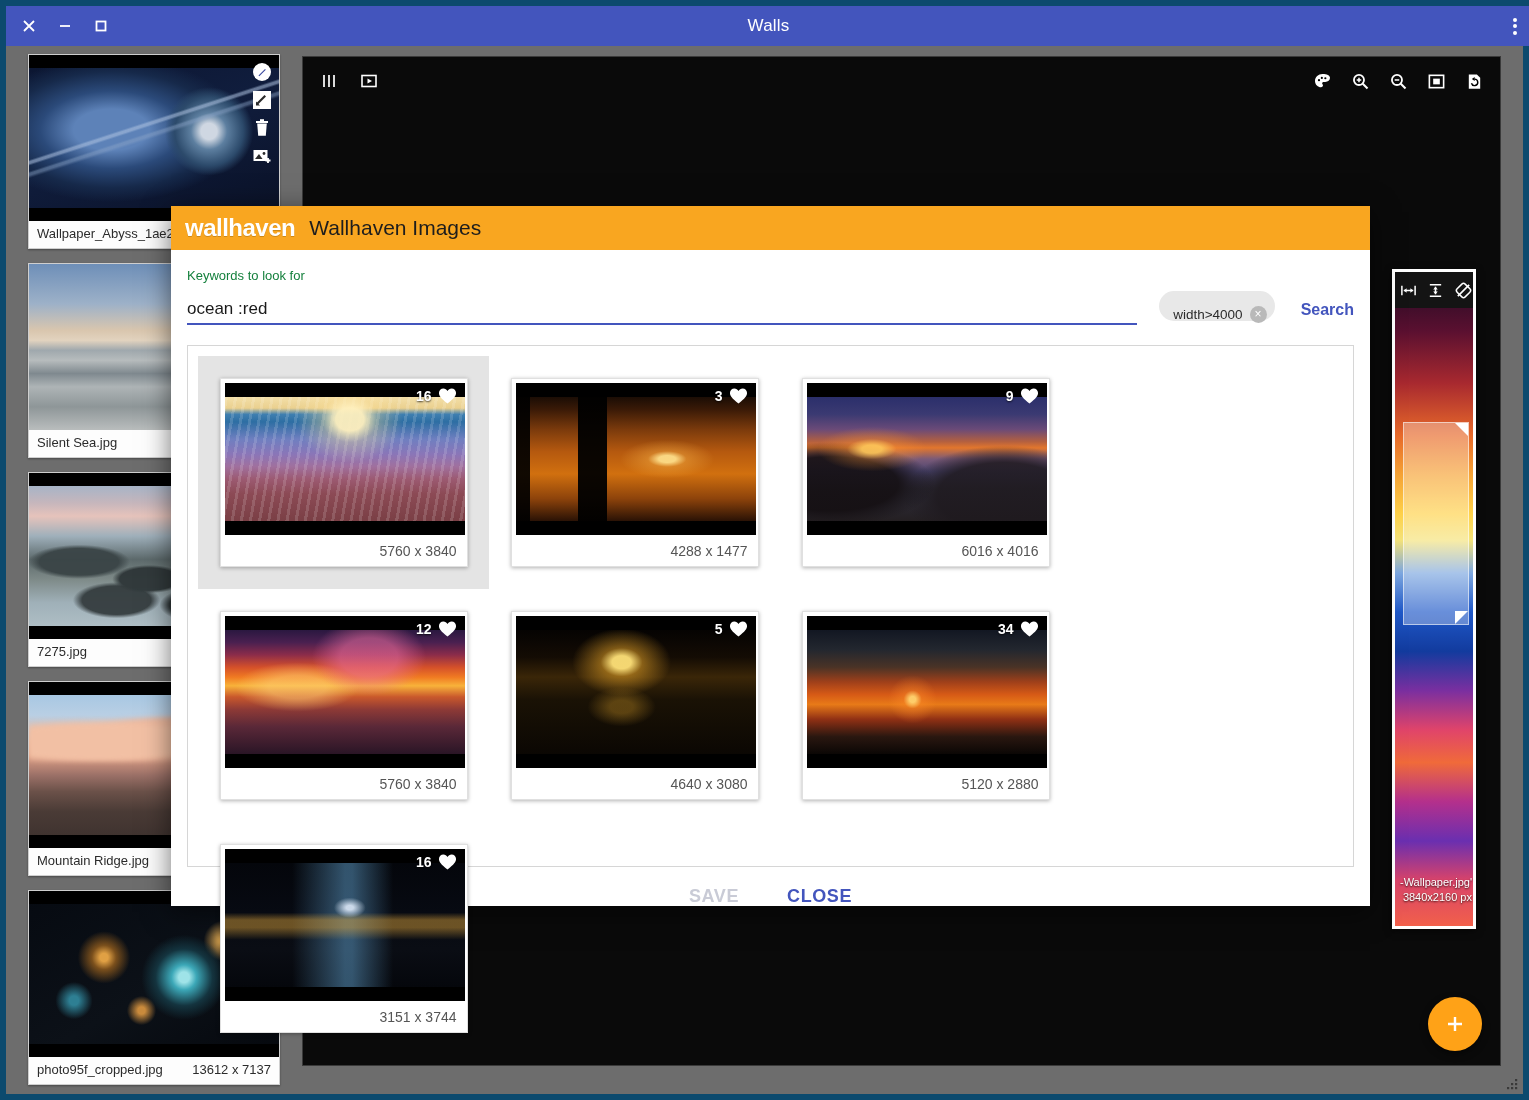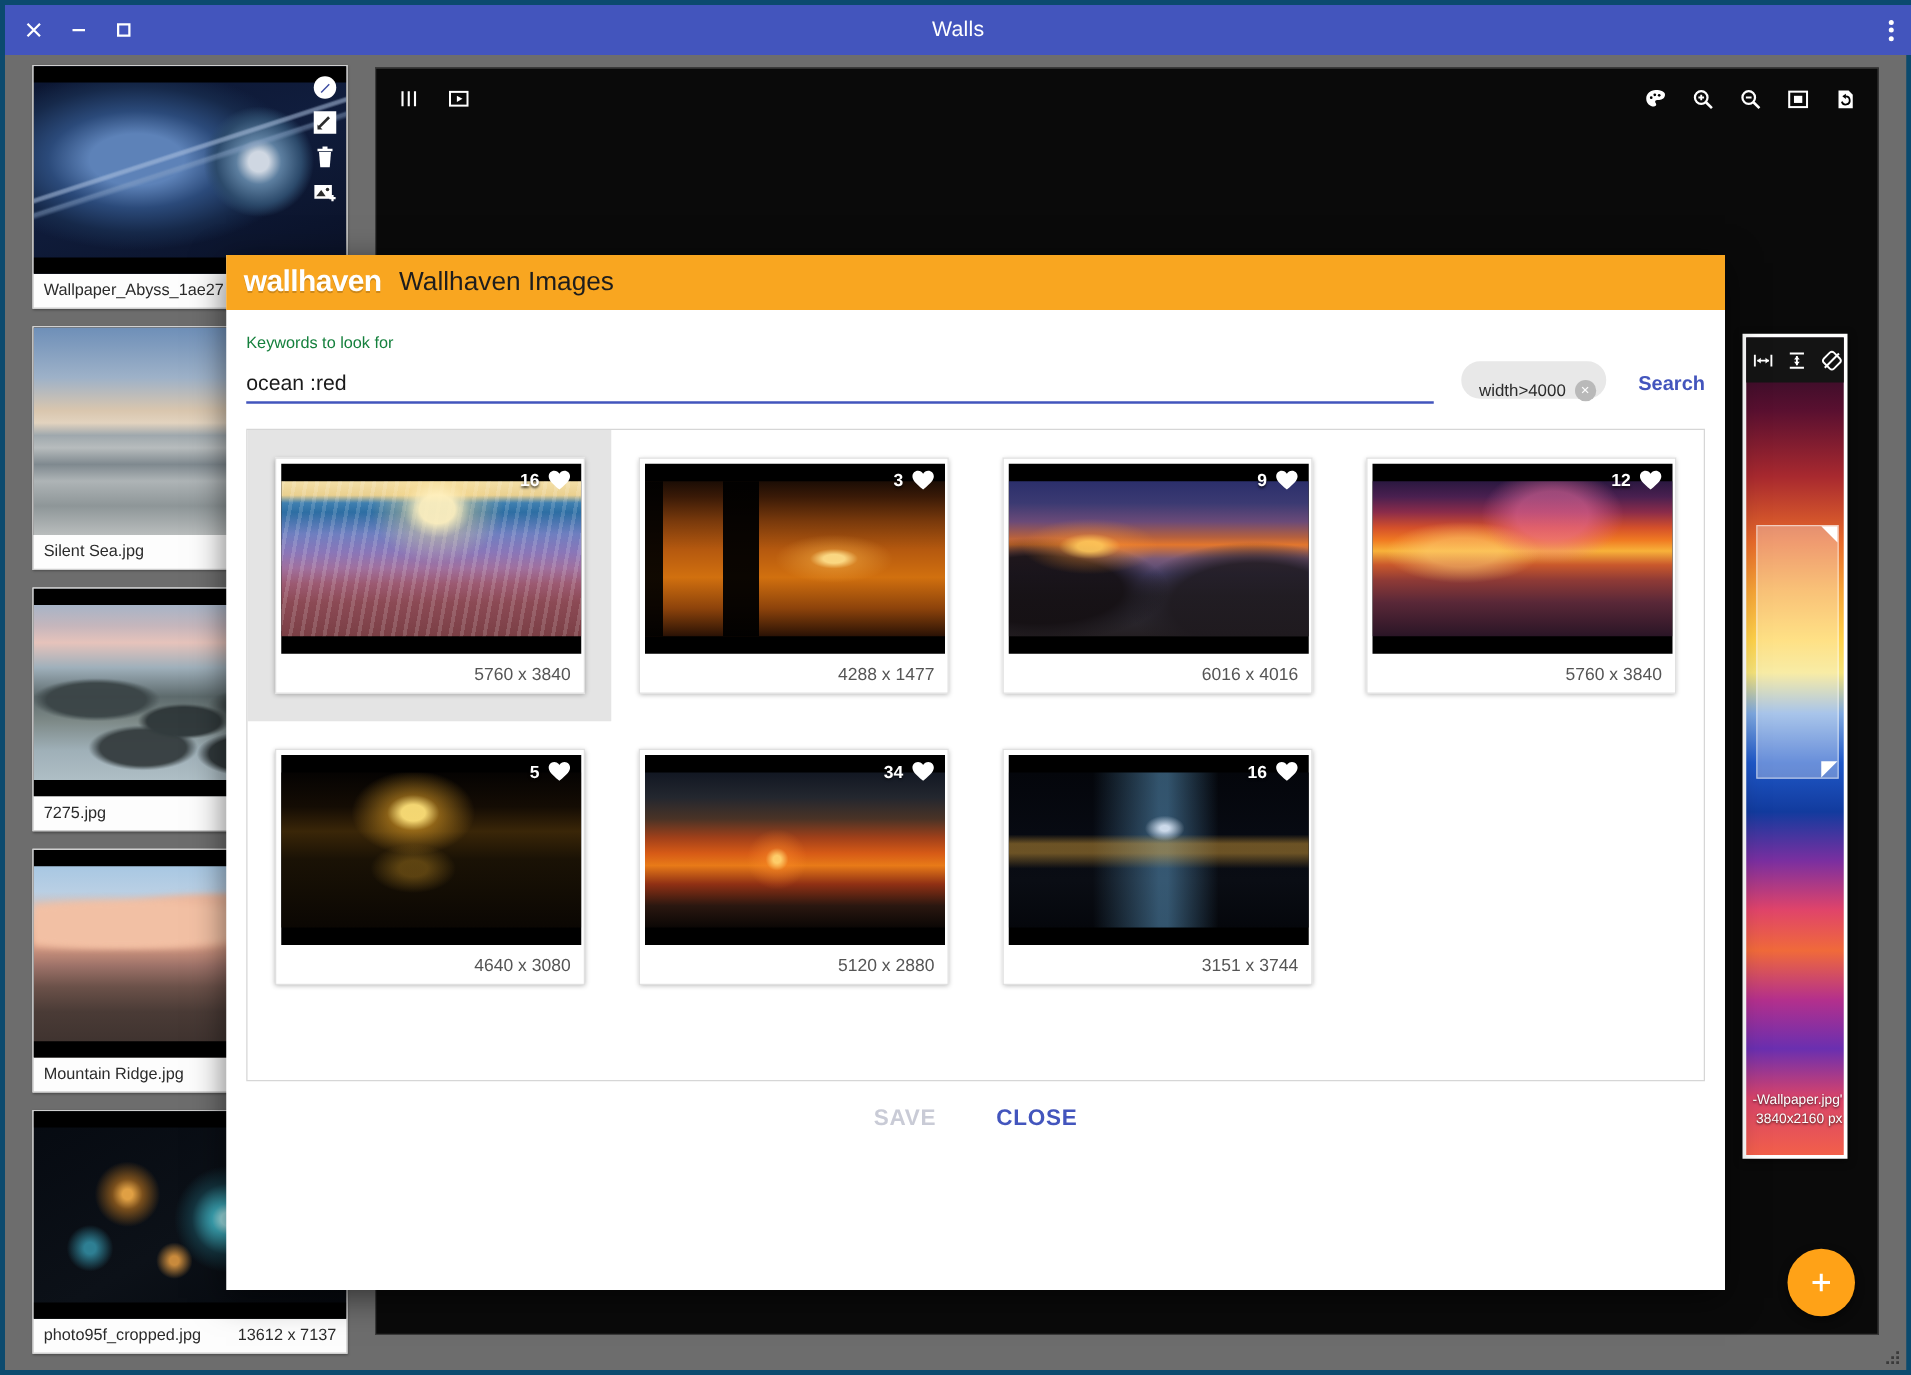--- a/index.html
+++ b/index.html
@@ -5,21 +5,21 @@
   * { box-sizing: border-box; margin:0; padding:0; }
   html,body { width:1529px; height:1100px; overflow:hidden; }
   body {
     font-family: "Liberation Sans", sans-serif;
     background:#6d6d6d;
     -webkit-font-smoothing: antialiased;
   }
   .app {
     position:relative; width:1529px; height:1100px;
     background:#6d6d6d;
-    border:4px solid #0c4a6e;
+    border:6px solid #0c4a6e;
   }
 
   
   .titlebar {
     position:absolute; left:0; top:0; width:1525px; height:40px;
     background:#4355bd; color:#fff; display:flex; align-items:center;
   }
   .tb-btns { display:flex; align-items:center; gap:14px; padding-left:12px; }
   .tb-btn { width:22px; height:22px; display:flex; align-items:center; justify-content:center; cursor:pointer; }
   .tb-btn svg { display:block; }
@@ -162,21 +162,21 @@
 
   .fab {
     position:absolute; right:18px; bottom:14px; width:54px; height:54px;
     border-radius:50%; background:#ffa217; box-shadow:0 3px 7px rgba(0,0,0,.5);
     display:flex; align-items:center; justify-content:center; cursor:pointer; z-index:9;
   }
   .resize-grip { position:absolute; right:4px; bottom:3px; width:14px; height:14px; z-index:10; }
 
   
   .overlay-dialog {
-    position:absolute; left:177px; top:200px; width:1199px; height:828px;
+    position:absolute; left:165px; top:200px; width:1199px; height:700px;
     background:#fff; box-shadow:0 6px 26px rgba(0,0,0,.55); z-index:50;
   }
   .dlg-head {
     height:44px; background:#f9a620; display:flex; align-items:center; padding:0 14px; gap:14px;
   }
   .wh-logo {
     font-size:24px; font-weight:bold; color:#fff; letter-spacing:-.5px;
     text-shadow:0 1px 0 rgba(0,0,0,.18);
   }
   .dlg-title { font-size:21px; color:#1d1d1d; }
@@ -197,21 +197,21 @@
   .chip-x {
     width:17px; height:17px; border-radius:50%; background:#b9b9b9; color:#fff;
     display:flex; align-items:center; justify-content:center; font-size:12px; line-height:1;
   }
   .search-btn {
     color:#4355bd; font-size:16px; font-weight:bold; margin:0 0 6px 26px; cursor:pointer;
   }
 
   .results {
     margin-top:20px; border:1px solid #d6d6d6; background:#fff;
-    height:522px; padding:0;
+    height:522px; padding:10px;
     display:flex; flex-wrap:wrap; align-content:flex-start;
   }
   .res-cell {
     width:291px; padding:22px 20px; display:flex; justify-content:center;
   }
   .res-cell.selected { background:#e4e4e4; }
   .res-card {
     width:248px; background:#fff; border:1px solid #e0e0e0;
     box-shadow:0 1px 4px rgba(0,0,0,.3); padding:4px 4px 0 4px; cursor:pointer;
   }

